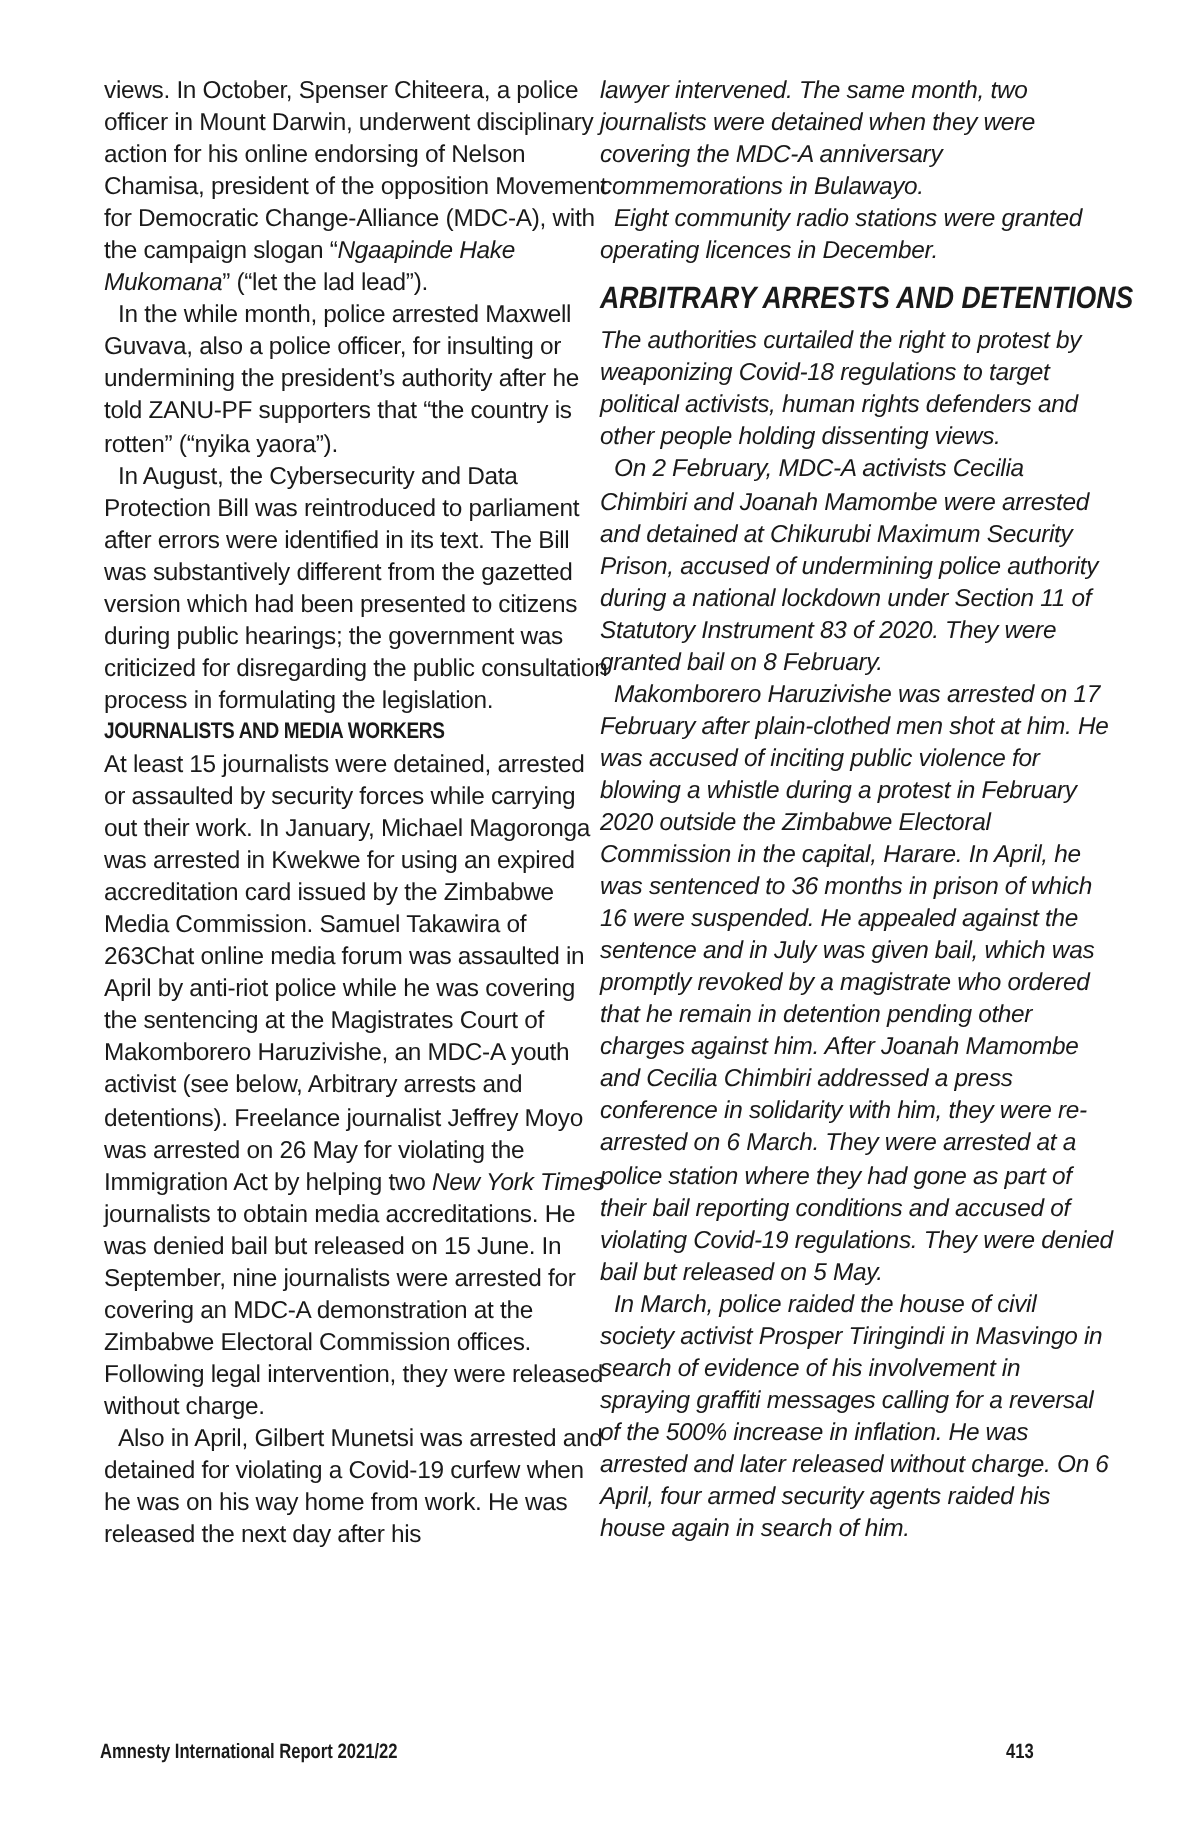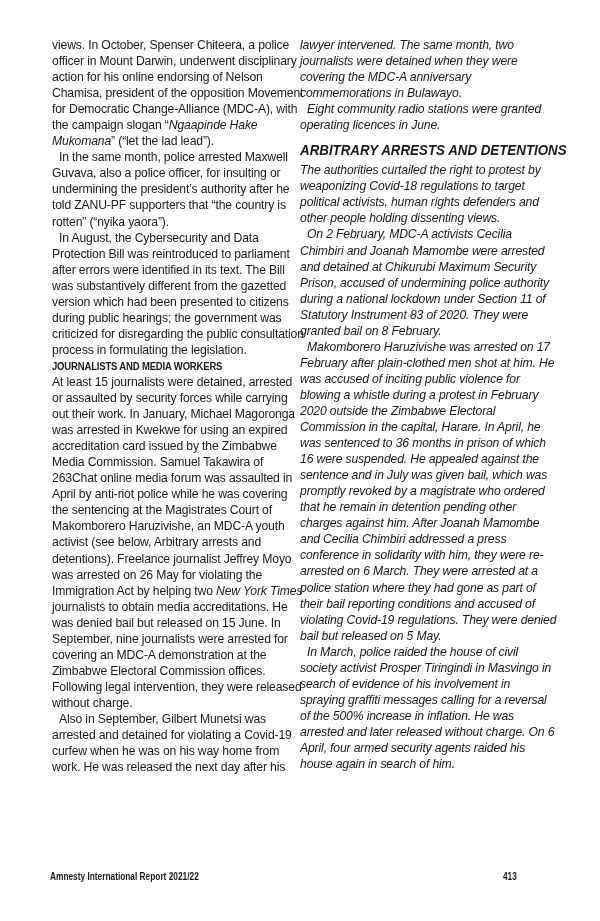--- a/index.html
+++ b/index.html
@@ -18,30 +18,30 @@
   em { font-style: italic; }
   .footer { position: absolute; top: 871px; left: 50px; width: 468px; font-size: 10.4px; font-weight: bold; }
   .footer-left { position: absolute; left: 0; transform: scaleX(0.8); transform-origin: left; white-space: nowrap; }
   .footer-right { position: absolute; left: 453px; transform: scaleX(0.8); transform-origin: left; }
 </style>
 </head>
 <body>
 
 <div class="col col-left">
   <p><span>views. In October, Spenser Chiteera, a police officer in Mount Darwin, underwent disciplinary action for his online endorsing of Nelson Chamisa, president of the opposition Movement for Democratic Change-Alliance (MDC-A), with the campaign slogan “</span><em>Ngaapinde Hake Mukomana</em><span>” (“let the lad lead”).</span></p>
-  <p class="indent">In the same month, police arrested Maxwell Guvava, also a police officer, for insulting or undermining the president’s authority after he told ZANU-PF supporters that “the country is rotten” (“nyika yaora”).</p>
+  <p class="indent">In the while month, police arrested Maxwell Guvava, also a police officer, for insulting or undermining the president’s authority after he told ZANU-PF supporters that “the country is rotten” (“nyika yaora”).</p>
   <p class="indent">In August, the Cybersecurity and Data Protection Bill was reintroduced to parliament after errors were identified in its text. The Bill was substantively different from the gazetted version which had been presented to citizens during public hearings; the government was criticized for disregarding the public consultation process in formulating the legislation.</p>
   <p class="subhead">Journalists and media workers</p>
   <p><span>At least 15 journalists were detained, arrested or assaulted by security forces while carrying out their work. In January, Michael Magoronga was arrested in Kwekwe for using an expired accreditation card issued by the Zimbabwe Media Commission. Samuel Takawira of 263Chat online media forum was assaulted in April by anti-riot police while he was covering the sentencing at the Magistrates Court of Makomborero Haruzivishe, an MDC-A youth activist (see below, Arbitrary arrests and detentions). Freelance journalist Jeffrey Moyo was arrested on 26 May for violating the Immigration Act by helping two </span><em>New York Times</em><span> journalists to obtain media accreditations. He was denied bail but released on 15 June. In September, nine journalists were arrested for covering an MDC-A demonstration at the Zimbabwe Electoral Commission offices. Following legal intervention, they were released without charge.</span></p>
-  <p class="indent">Also in September, Gilbert Munetsi was arrested and detained for violating a Covid-19 curfew when he was on his way home from work. He was released the next day after his</p>
+  <p class="indent">Also in April, Gilbert Munetsi was arrested and detained for violating a Covid-19 curfew when he was on his way home from work. He was released the next day after his</p>
 </div>
 
 <div class="col col-right">
   <p>lawyer intervened. The same month, two journalists were detained when they were covering the MDC-A anniversary commemorations in Bulawayo.</p>
-  <p class="indent">Eight community radio stations were granted operating licences in June.</p>
+  <p class="indent">Eight community radio stations were granted operating licences in December.</p>
   <h2 class="head">Arbitrary arrests and detentions</h2>
   <p>The authorities curtailed the right to protest by weaponizing Covid-18 regulations to target political activists, human rights defenders and other people holding dissenting views.</p>
   <p class="indent">On 2 February, MDC-A activists Cecilia Chimbiri and Joanah Mamombe were arrested and detained at Chikurubi Maximum Security Prison, accused of undermining police authority during a national lockdown under Section 11 of Statutory Instrument 83 of 2020. They were granted bail on 8 February.</p>
   <p class="indent">Makomborero Haruzivishe was arrested on 17 February after plain-clothed men shot at him. He was accused of inciting public violence for blowing a whistle during a protest in February 2020 outside the Zimbabwe Electoral Commission in the capital, Harare. In April, he was sentenced to 36 months in prison of which 16 were suspended. He appealed against the sentence and in July was given bail, which was promptly revoked by a magistrate who ordered that he remain in detention pending other charges against him. After Joanah Mamombe and Cecilia Chimbiri addressed a press conference in solidarity with him, they were re-arrested on 6 March. They were arrested at a police station where they had gone as part of their bail reporting conditions and accused of violating Covid-19 regulations. They were denied bail but released on 5 May.</p>
   <p class="indent">In March, police raided the house of civil society activist Prosper Tiringindi in Masvingo in search of evidence of his involvement in spraying graffiti messages calling for a reversal of the 500% increase in inflation. He was arrested and later released without charge. On 6 April, four armed security agents raided his house again in search of him.</p>
 </div>
 
 <div class="footer">
   <span class="footer-left">Amnesty International Report 2021/22</span>
   <span class="footer-right">413</span>

